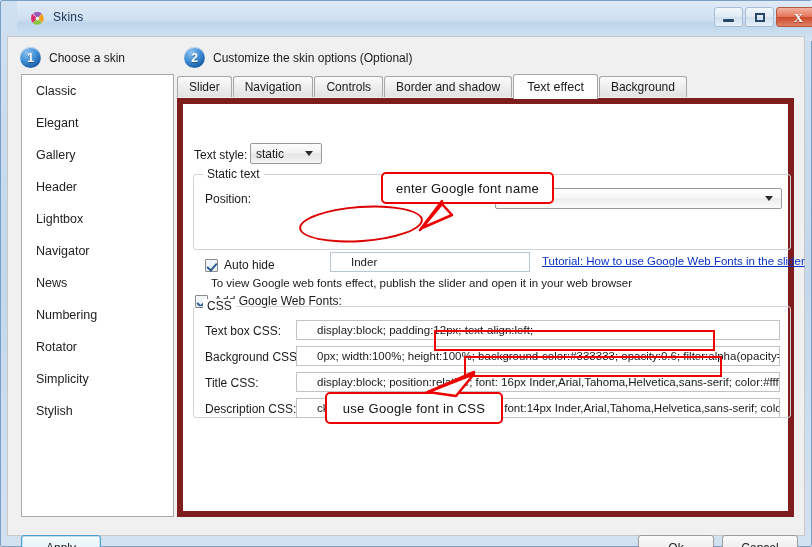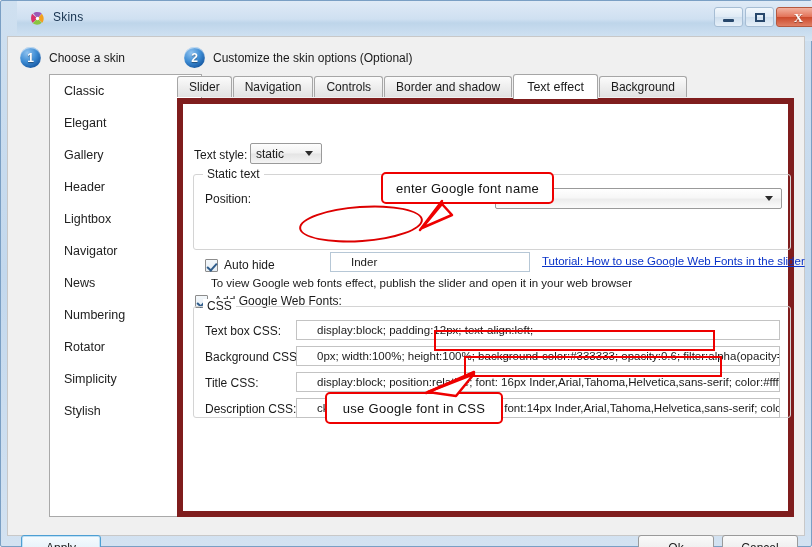--- a/index.html
+++ b/index.html
@@ -117,21 +117,20 @@
 
   
   .skin-list {
     position: absolute;
     left: 13px; top: 37px;
     width: 153px; height: 443px;
     background: #ffffff;
     border: 1px solid #a9a9a9;
     box-sizing: border-box;
     overflow: hidden;
-    margin-left: 28px;
   }
   .skin-item {
     padding: 0 0 0 14px;
     height: 32px;
     line-height: 32px;
     font-size: 12.5px;
     color: #222;
     cursor: default;
   }
 

